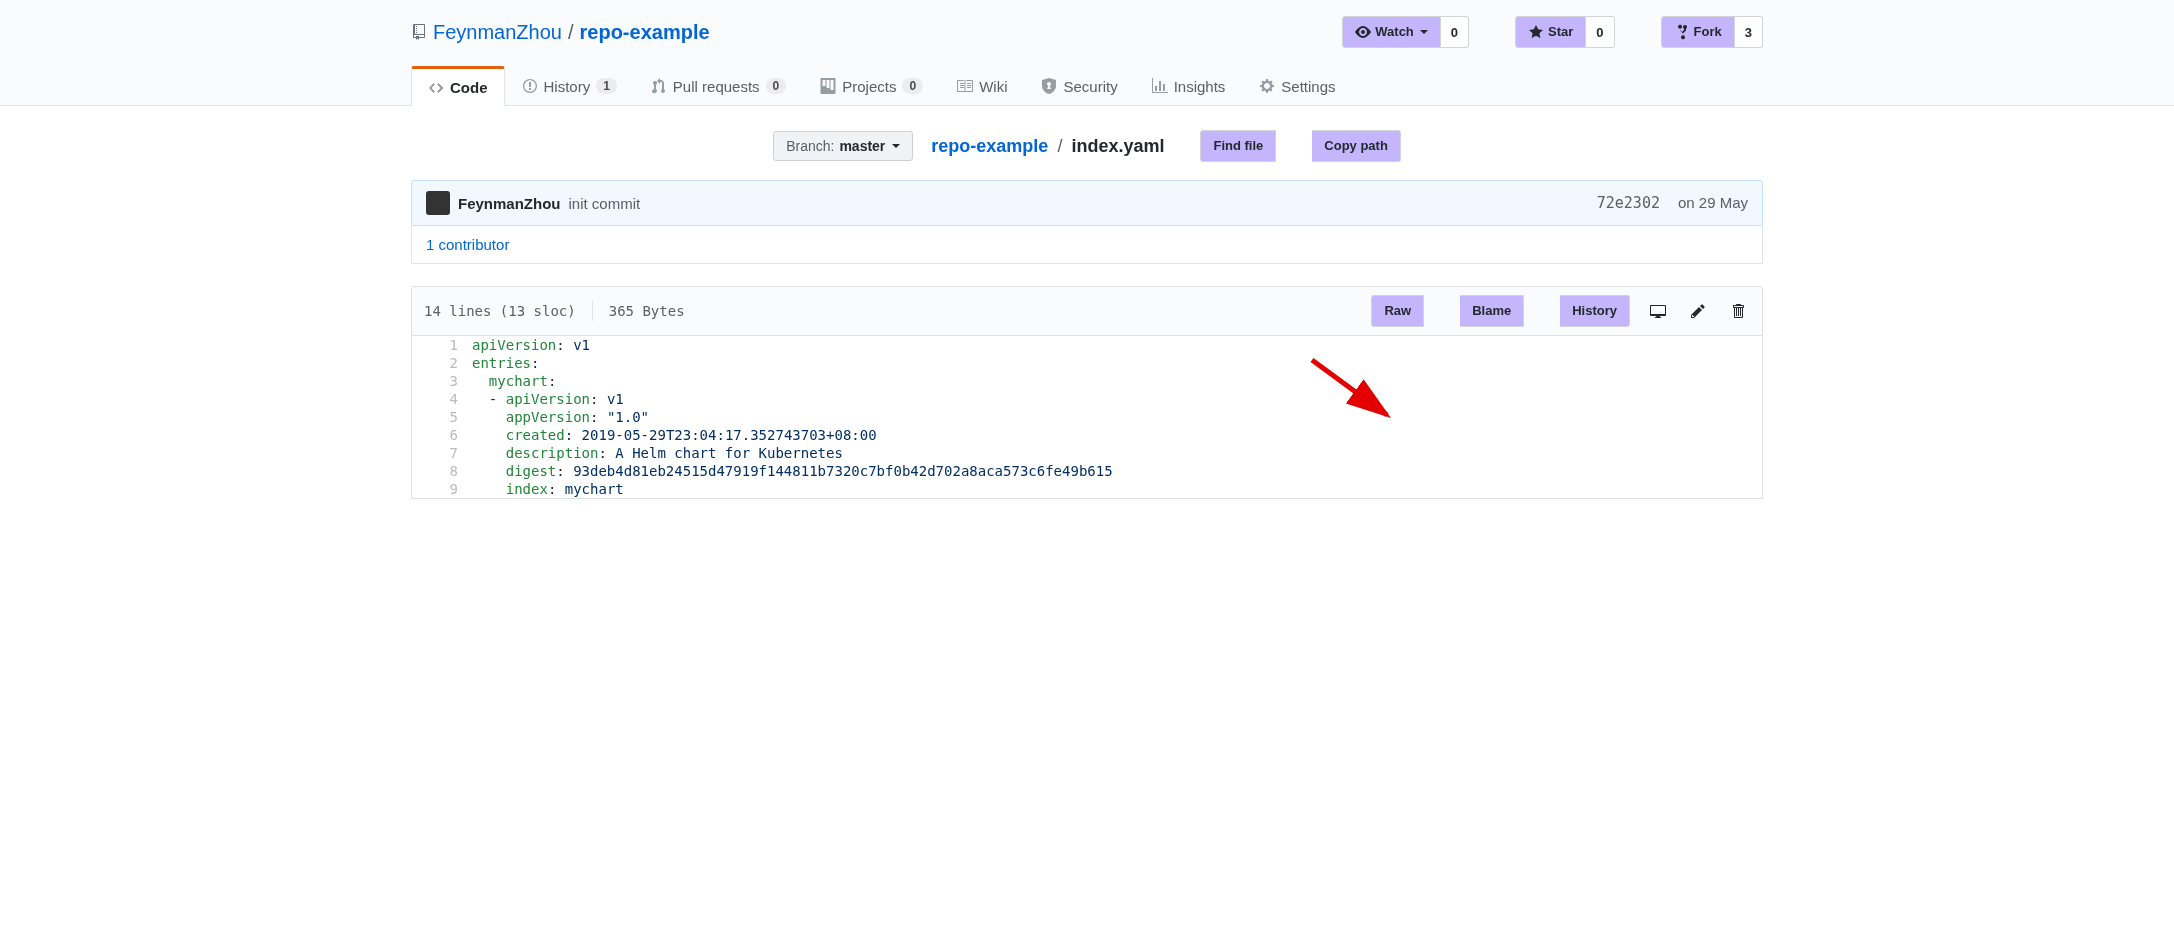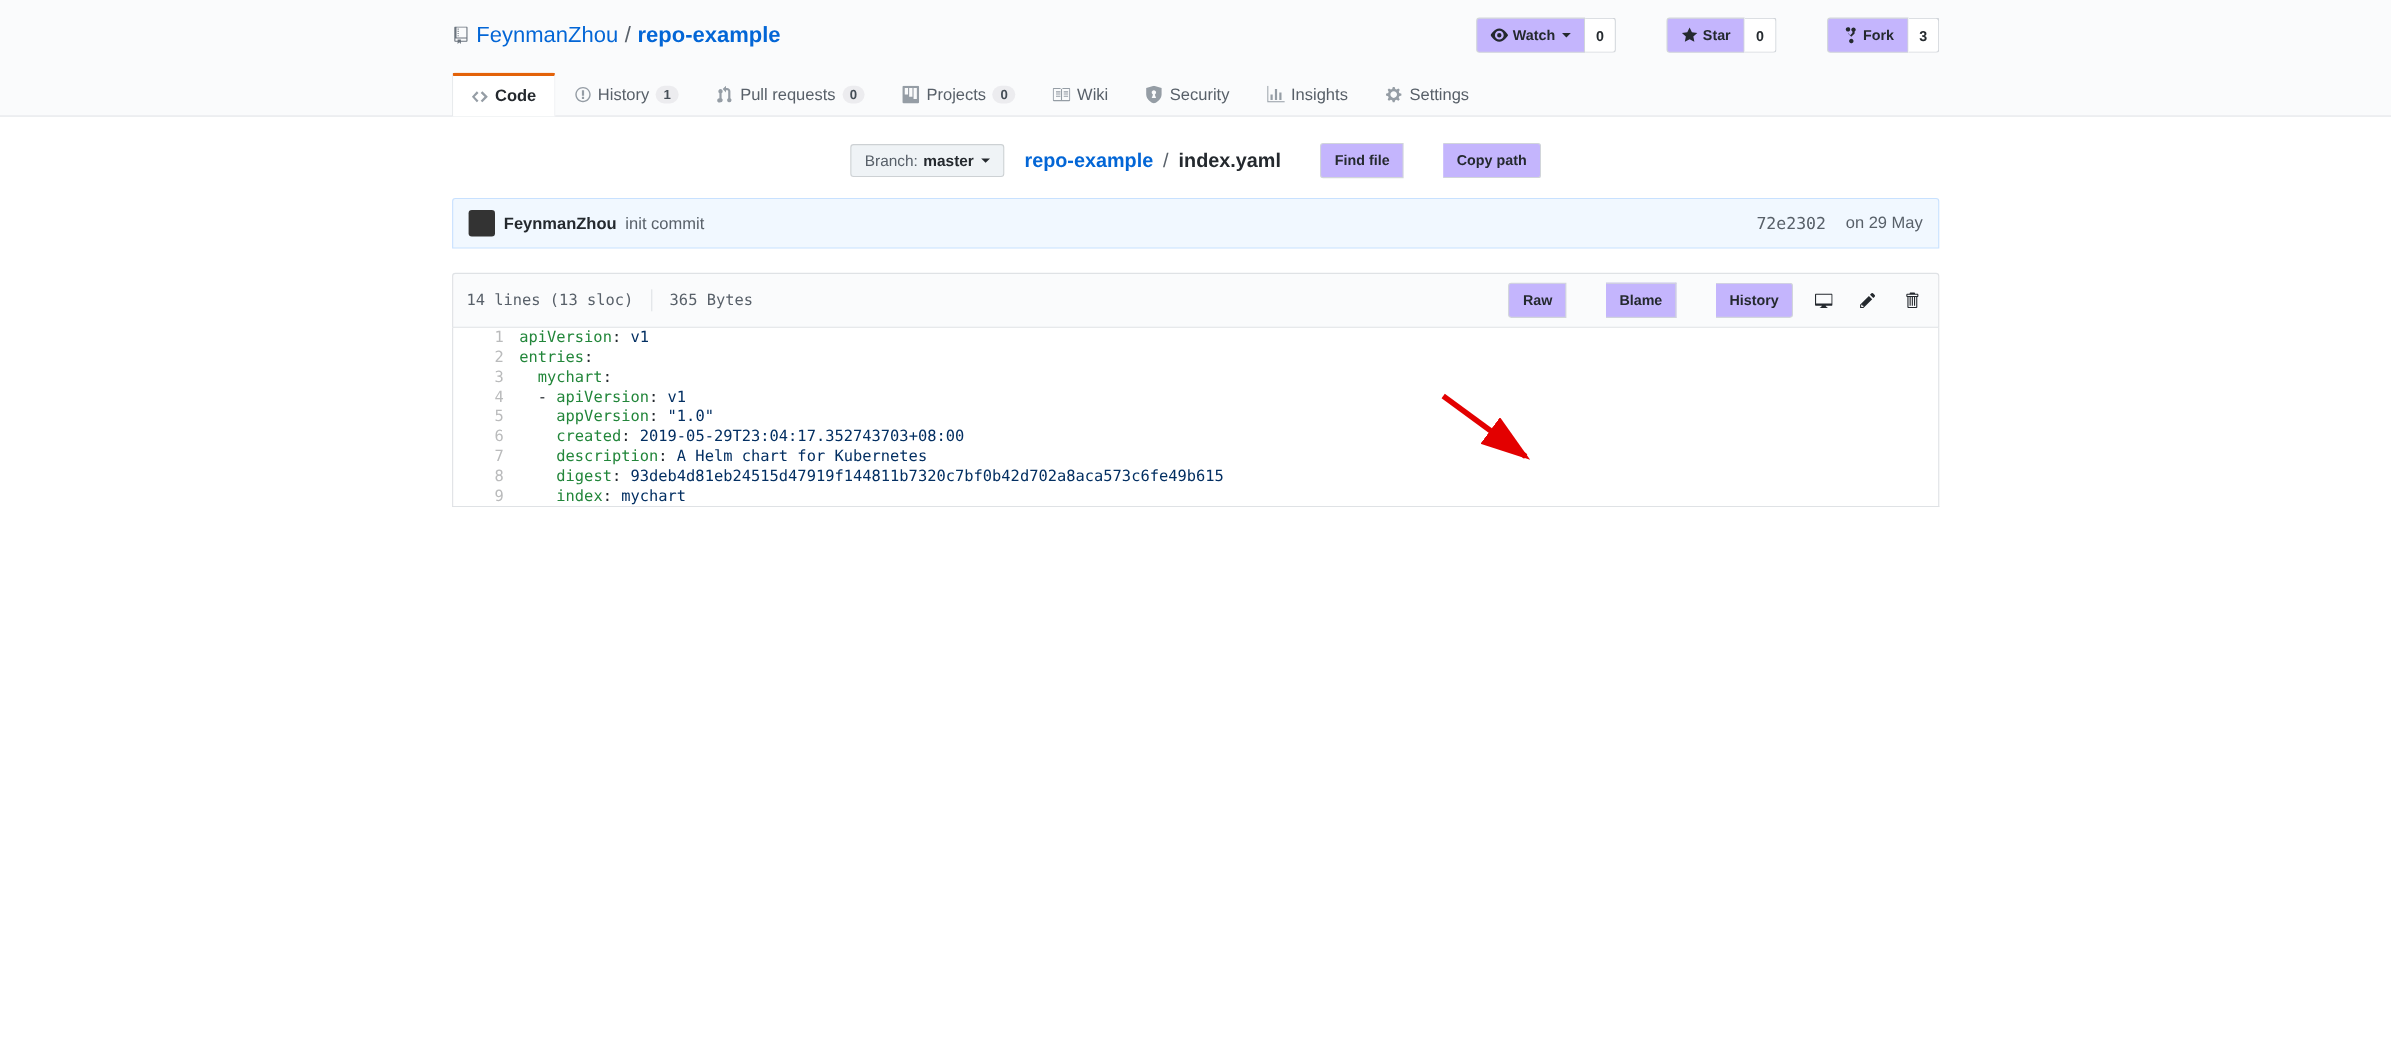--- a/index.html
+++ b/index.html
@@ -313,20 +313,23 @@
     <div class="commit-tease">
       <div class="commit-tease-left">
         <span class="avatar"></span>
         <span class="author">FeynmanZhou</span>
         <span class="commit-msg">init commit</span>
       </div>
       <div class="commit-tease-right">
         <span class="sha">72e2302</span>
         <span>on 29 May</span>
       </div>
+    </div>
+    <div class="contributors">
+      <a>1 contributor</a>
     </div>
   </div>
 
   <div class="blob-box">
     <div class="blob-toolbar">
       <div class="blob-stats">
         <span>14 lines (13 sloc)</span>
         <span class="divider"></span>
         <span>365 Bytes</span>
       </div>

